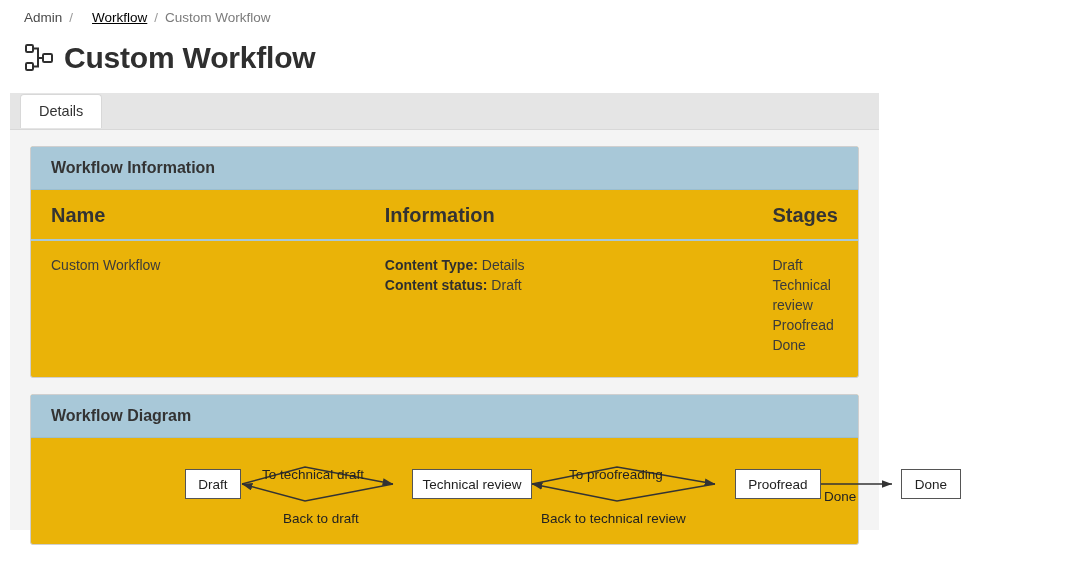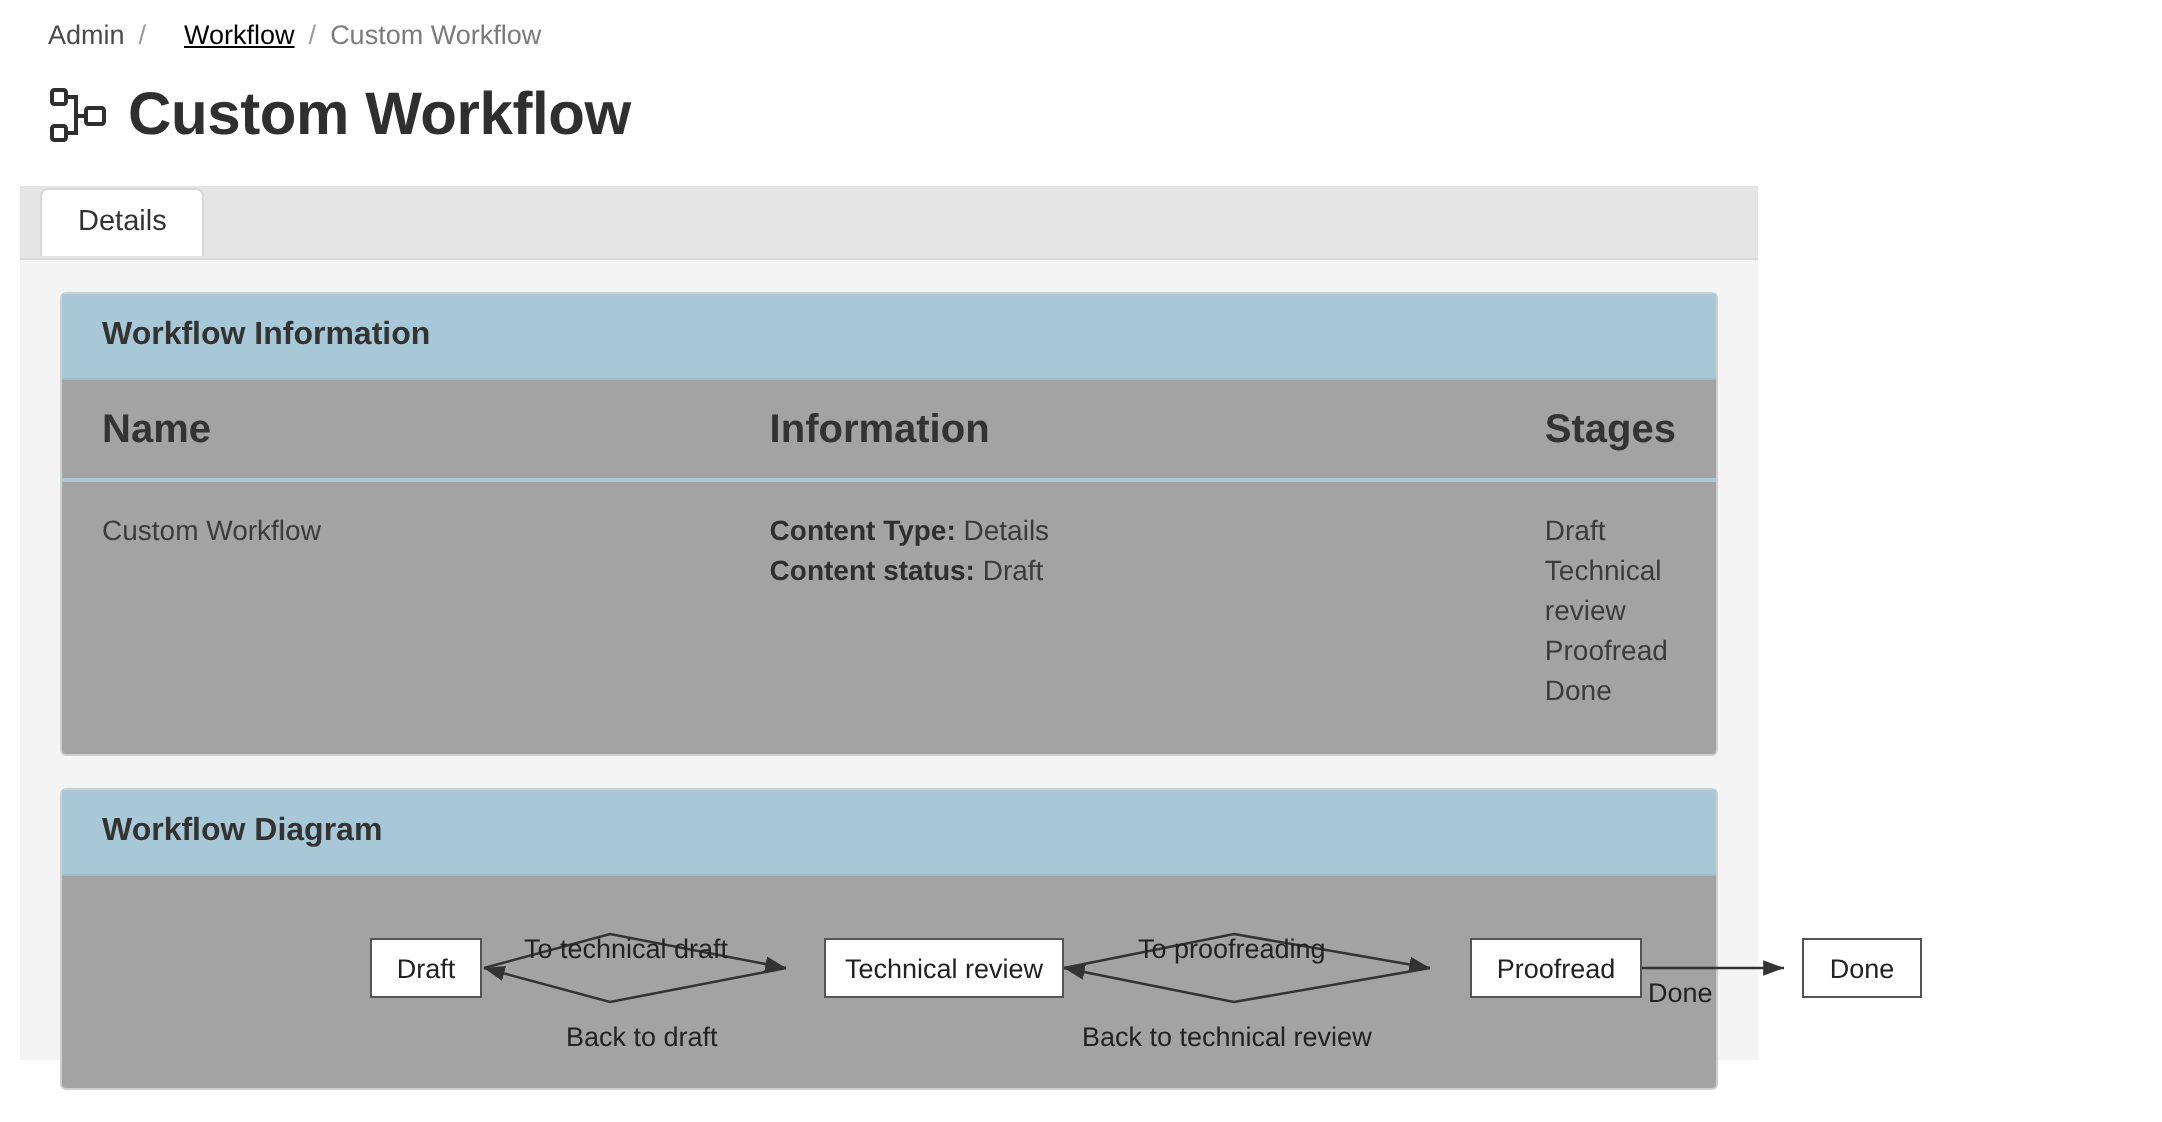--- a/index.html
+++ b/index.html
@@ -99,21 +99,21 @@
 
   
   .content {
     background: #f4f4f4;
     padding: 16px 20px 0 20px;
     height: 400px;
     box-sizing: border-box;
   }
 
   .panel {
-    background: #a3a3a3;
+    background: #eab308;
     border: 1px solid #cfcfcf;
     border-radius: 3px;
     margin-bottom: 16px;
   }
   .panel-header {
     background: #a8c8d8;
     padding: 12px 20px;
     font-size: 16px;
     font-weight: bold;
     color: #333333;

